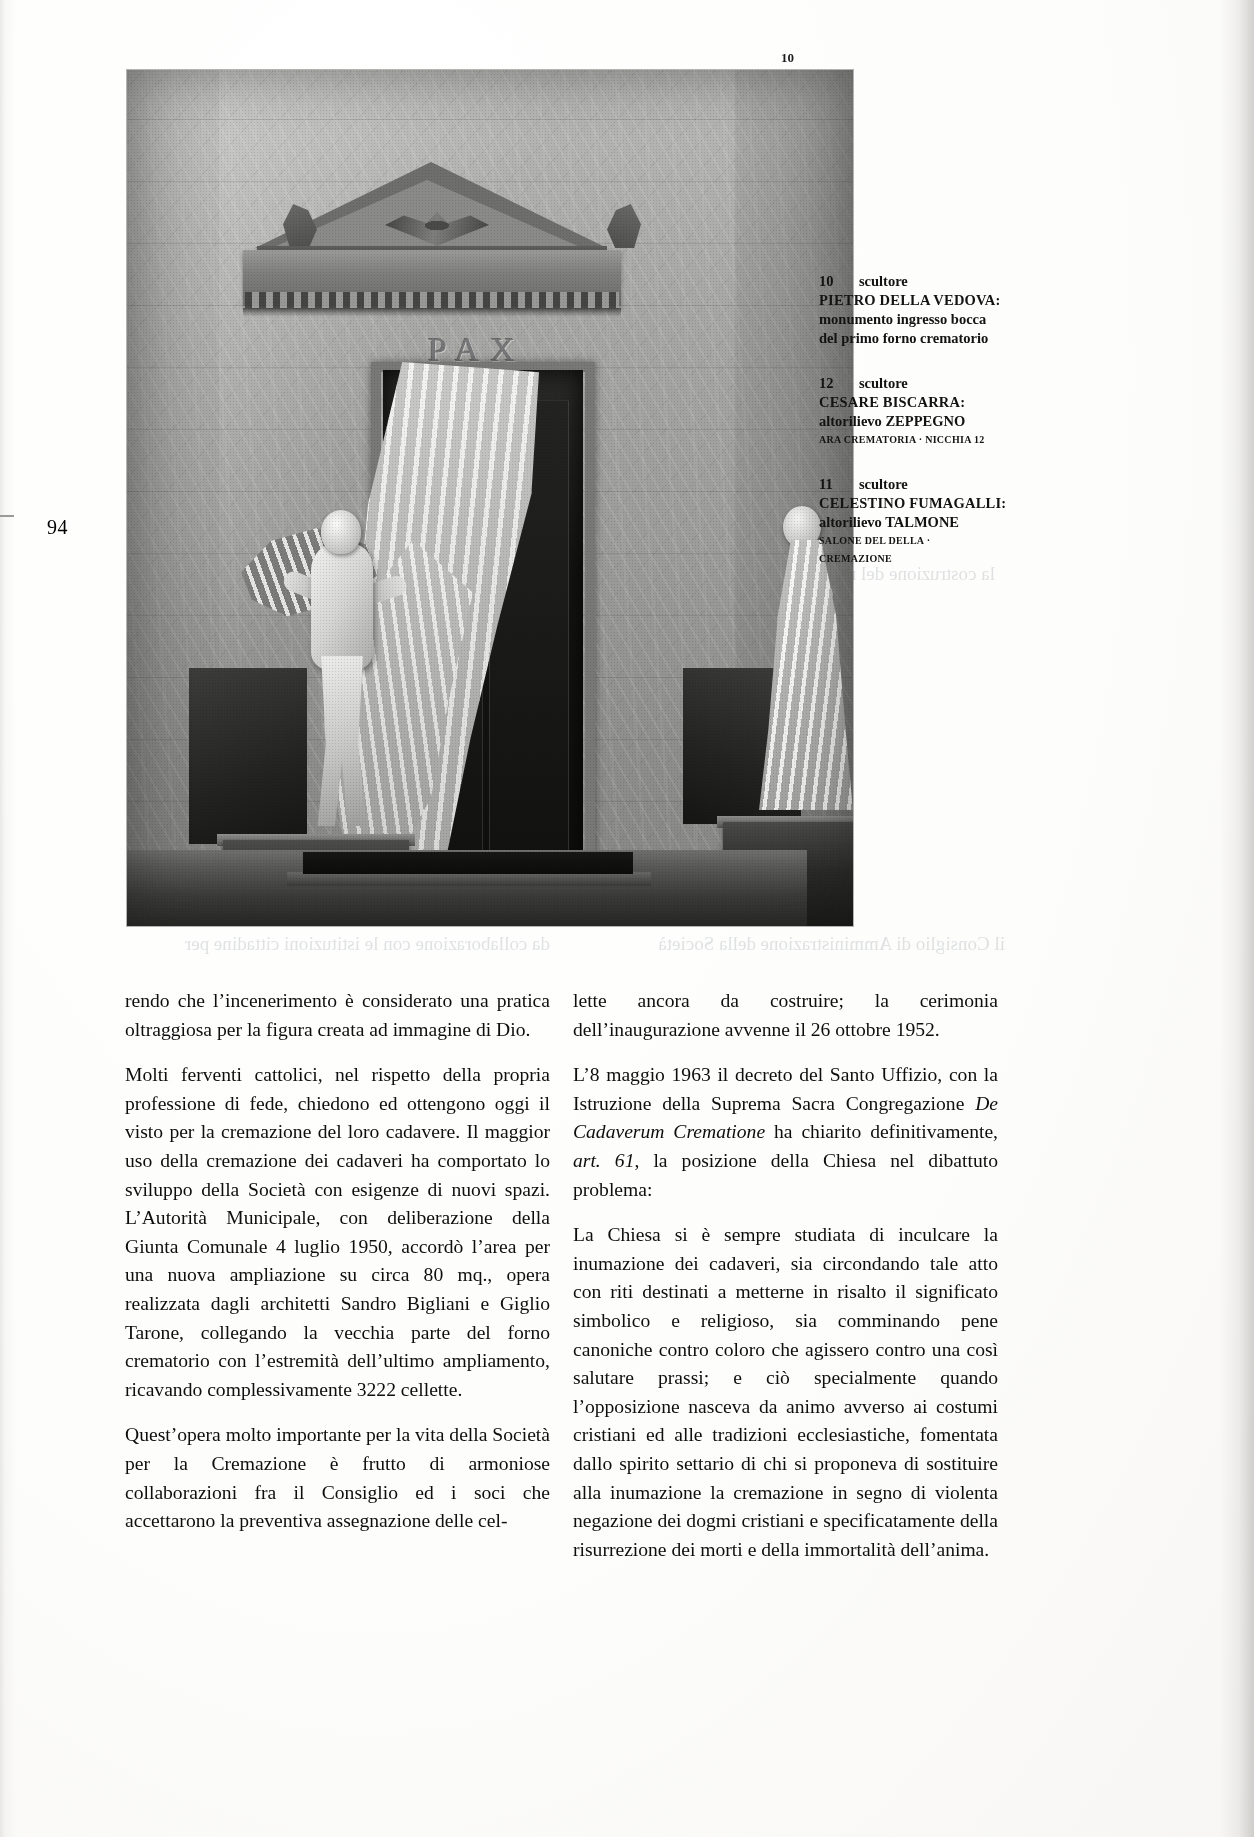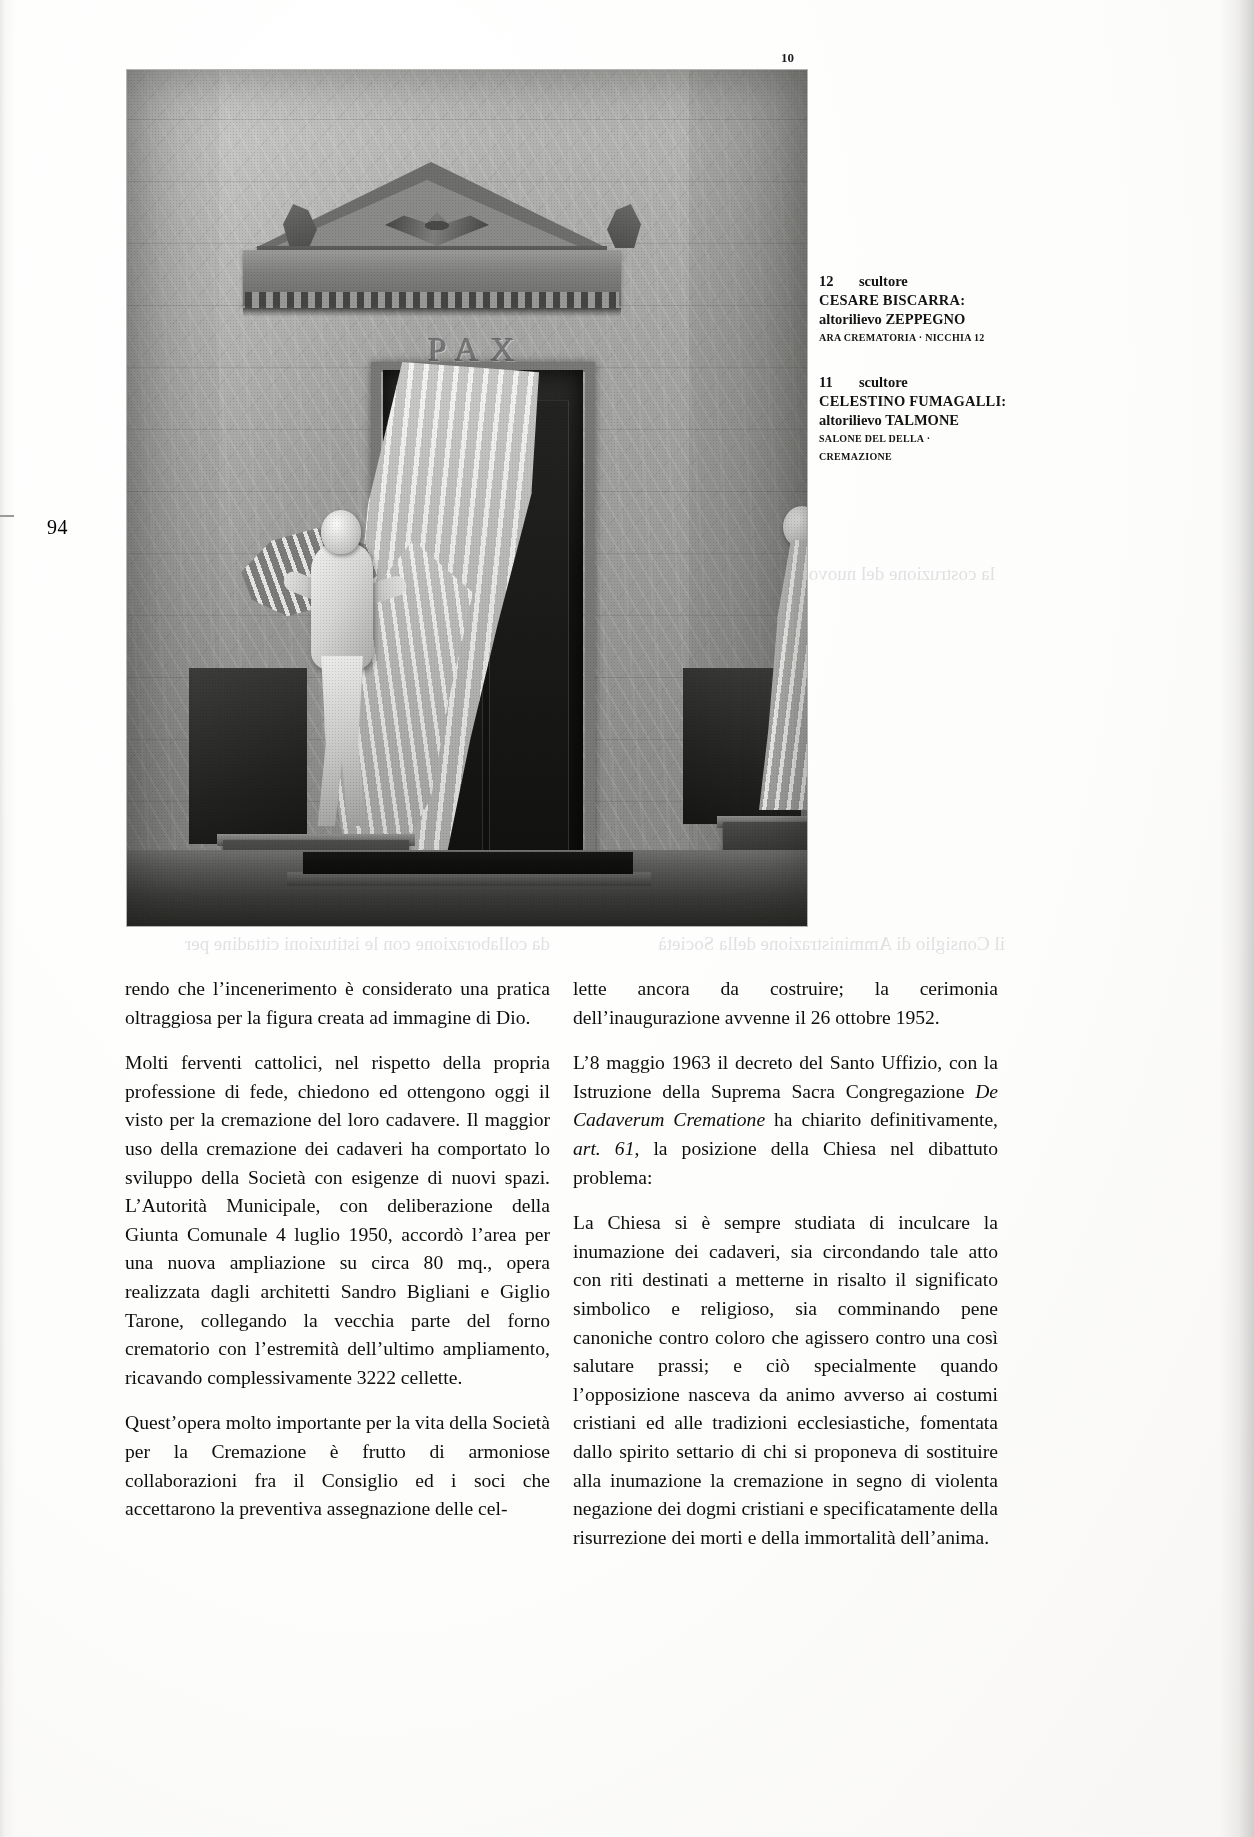--- a/index.html
+++ b/index.html
@@ -41,20 +41,21 @@
     font-size:13px;font-weight:bold;color:#1d1d1d;
     font-family:"Liberation Serif", serif;
   }
 
   
   .plate{
     position:absolute;left:127px;top:70px;width:680px;height:856px;
     overflow:hidden;
     background:#8d8d8c;
     box-shadow:0 0 0 1px rgba(40,40,40,.35);
+    padding-left:46px;
   }
   .plate-inner{position:absolute;inset:0;}
 
   
   .wall{
     position:absolute;inset:0;
     background:
       linear-gradient(118deg, rgba(255,255,255,.34) 0%, rgba(255,255,255,0) 38%),
       linear-gradient(182deg, #b9b9b7 0%, #a7a7a5 28%, #9c9c9a 55%, #8e8e8c 78%, #848482 100%);
   }
@@ -336,21 +337,21 @@
     font-size:10px;
     letter-spacing:.3px;
     line-height:18px;
   }
 
   
   .body-cols{
     position:absolute;left:125px;top:975px;width:905px;
   }
   .col{
-    position:absolute;top:0;width:425px;
+    position:absolute;top:12px;width:425px;
     font-family:"Liberation Serif", serif;
     font-size:19.6px;
     line-height:28.6px;
     color:#0e0e0e;
     text-align:justify;
   }
   .col-left{left:0;}
   .col-right{left:448px;}
   .col p{margin:0 0 17px 0;}
   .it{font-style:italic;}
@@ -446,20 +447,26 @@
     <div class="step2"></div>
     <div class="step"></div>
 
     <div class="halftone"></div>
     <div class="vignette"></div>
   </div>
 </div>
 
 <div class="captions">
 
+  <div class="cap-block">
+    <div class="cap-line cap-num"><span>10</span>	&nbsp;&nbsp;&nbsp;<span>scultore</span></div>
+    <div class="cap-line cap-name">PIETRO DELLA VEDOVA:</div>
+    <div class="cap-line cap-just">monumento  ingresso  bocca</div>
+    <div class="cap-line cap-just">del primo forno crematorio</div>
+  </div>
 
   <div class="cap-block">
     <div class="cap-line cap-num"><span>12</span>	&nbsp;&nbsp;&nbsp;<span>scultore</span></div>
     <div class="cap-line cap-name">CESARE BISCARRA:</div>
     <div class="cap-line cap-just">altorilievo ZEPPEGNO</div>
     <div class="cap-line cap-small">ARA CREMATORIA · NICCHIA 12</div>
   </div>
 
   <div class="cap-block">
     <div class="cap-line cap-num"><span>11</span>	&nbsp;&nbsp;&nbsp;<span>scultore</span></div>

